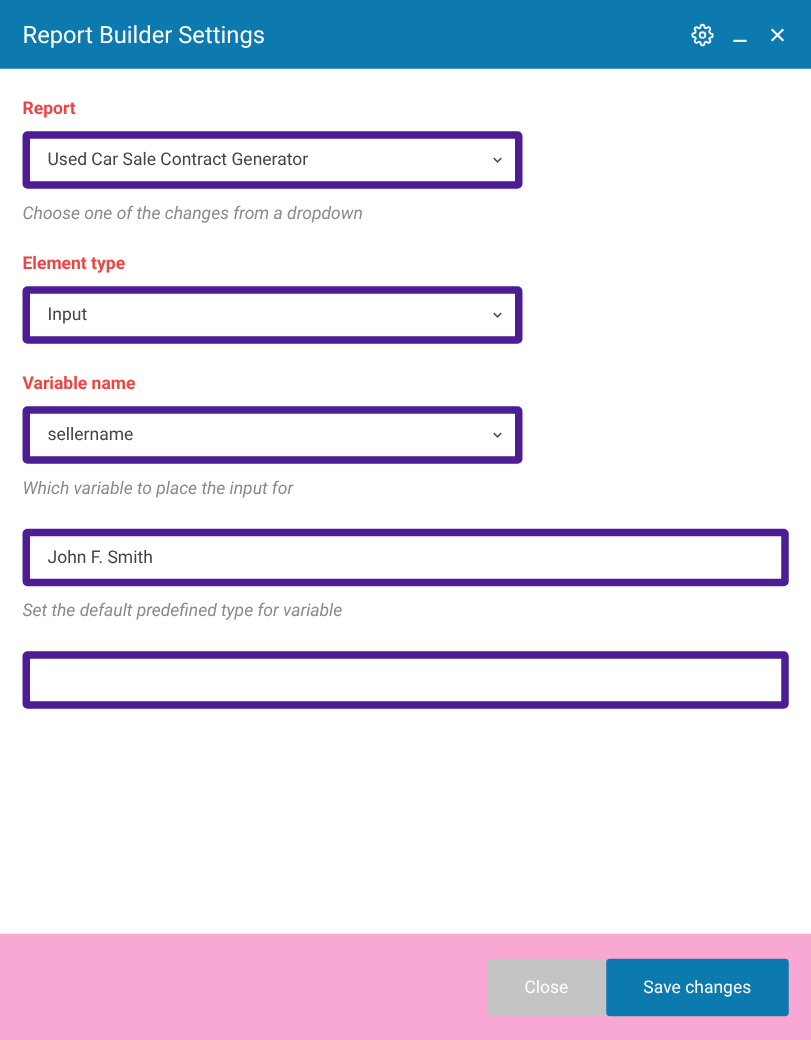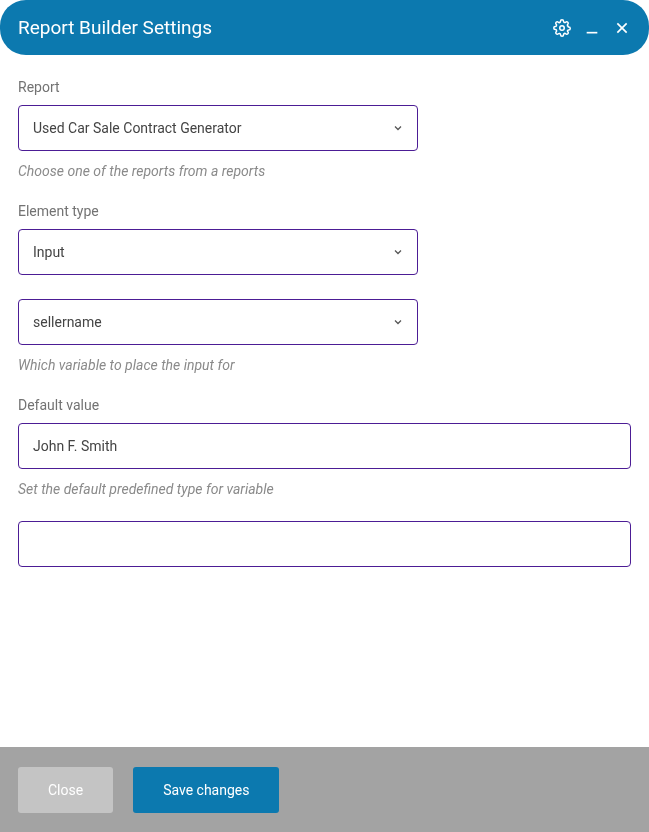--- a/index.html
+++ b/index.html
@@ -16,21 +16,20 @@
       color: #333;
     }
     .header {
       background: #0c79af;
       color: #ffffff;
       height: 55px;
       display: flex;
       align-items: center;
       justify-content: space-between;
       padding: 0 18px;
-      border-radius: 26px;
     }
     .header-title {
       font-size: 19px;
       font-weight: 400;
     }
     .header-actions {
       display: flex;
       align-items: center;
       gap: 12px;
     }
@@ -48,33 +47,33 @@
       overflow-y: auto;
     }
     .field-group {
       margin-bottom: 24px;
     }
     .field-group.narrow {
       width: 400px;
     }
     .field-label {
       font-size: 14px;
-      font-weight: 400;
-      color: #737373;
+      font-weight: 700;
+      color: #ef4444;
       margin-bottom: 10px;
       display: block;
     }
     .select-wrapper {
       position: relative;
       width: 100%;
     }
     .select-input, .text-input {
       width: 100%;
       height: 46px;
-      border: 1px solid #4c1d95;
+      border: 6px solid #4c1d95;
       border-radius: 4px;
       padding: 0 14px;
       font-size: 14px;
       color: #444;
       background: #ffffff;
       outline: none;
       font-family: inherit;
     }
     .select-input {
       appearance: none;
@@ -95,25 +94,26 @@
       color: #8a8a8a;
       font-style: italic;
       margin-top: 12px;
     }
     .footer {
       position: absolute;
       bottom: 0;
       left: 0;
       right: 0;
       height: 85px;
-      background: #a3a3a3;
+      background: #f9a8d4;
       display: flex;
       align-items: center;
       padding: 0 18px;
-      gap: 20px;
+      gap: 0;
+      justify-content: flex-end;
     }
     .btn {
       height: 46px;
       border: none;
       border-radius: 3px;
       padding: 0 30px;
       font-size: 14px;
       cursor: pointer;
       font-family: inherit;
     }
@@ -159,56 +159,56 @@
     <div class="select-wrapper">
       <select class="select-input">
         <option>Used Car Sale Contract Generator</option>
       </select>
       <span class="select-caret">
         <svg width="12" height="12" viewBox="0 0 24 24" fill="none" stroke="#555" stroke-width="2.5">
             <polyline points="6 9 12 15 18 9"></polyline>
           </svg>
       </span>
     </div>
-    <div class="help-text">Choose one of the reports from a reports</div>
+    <div class="help-text">Choose one of the changes from a dropdown</div>
   </div>
 
   <div class="field-group narrow">
     <label class="field-label">Element type</label>
     <div class="select-wrapper">
       <select class="select-input">
         <option>Input</option>
       </select>
       <span class="select-caret">
         <svg width="12" height="12" viewBox="0 0 24 24" fill="none" stroke="#555" stroke-width="2.5">
             <polyline points="6 9 12 15 18 9"></polyline>
           </svg>
       </span>
     </div>
   </div>
 
   <div class="field-group">
   </div>
 
   <div class="field-group narrow">
+    <label class="field-label">Variable name</label>
     <div class="select-wrapper">
       <select class="select-input">
         <option>sellername</option>
       </select>
       <span class="select-caret">
         <svg width="12" height="12" viewBox="0 0 24 24" fill="none" stroke="#555" stroke-width="2.5">
             <polyline points="6 9 12 15 18 9"></polyline>
           </svg>
       </span>
     </div>
     <div class="help-text">Which variable to place the input for</div>
   </div>
 
   <div class="field-group">
-    <label class="field-label">Default value</label>
     <input type="text" class="text-input" value="John F. Smith" style="">
     <div class="help-text">Set the default predefined type for variable</div>
   </div>
 
   <div class="field-group">
     <input type="text" class="text-input" value="" style="">
     
   </div>
 
 </div>

